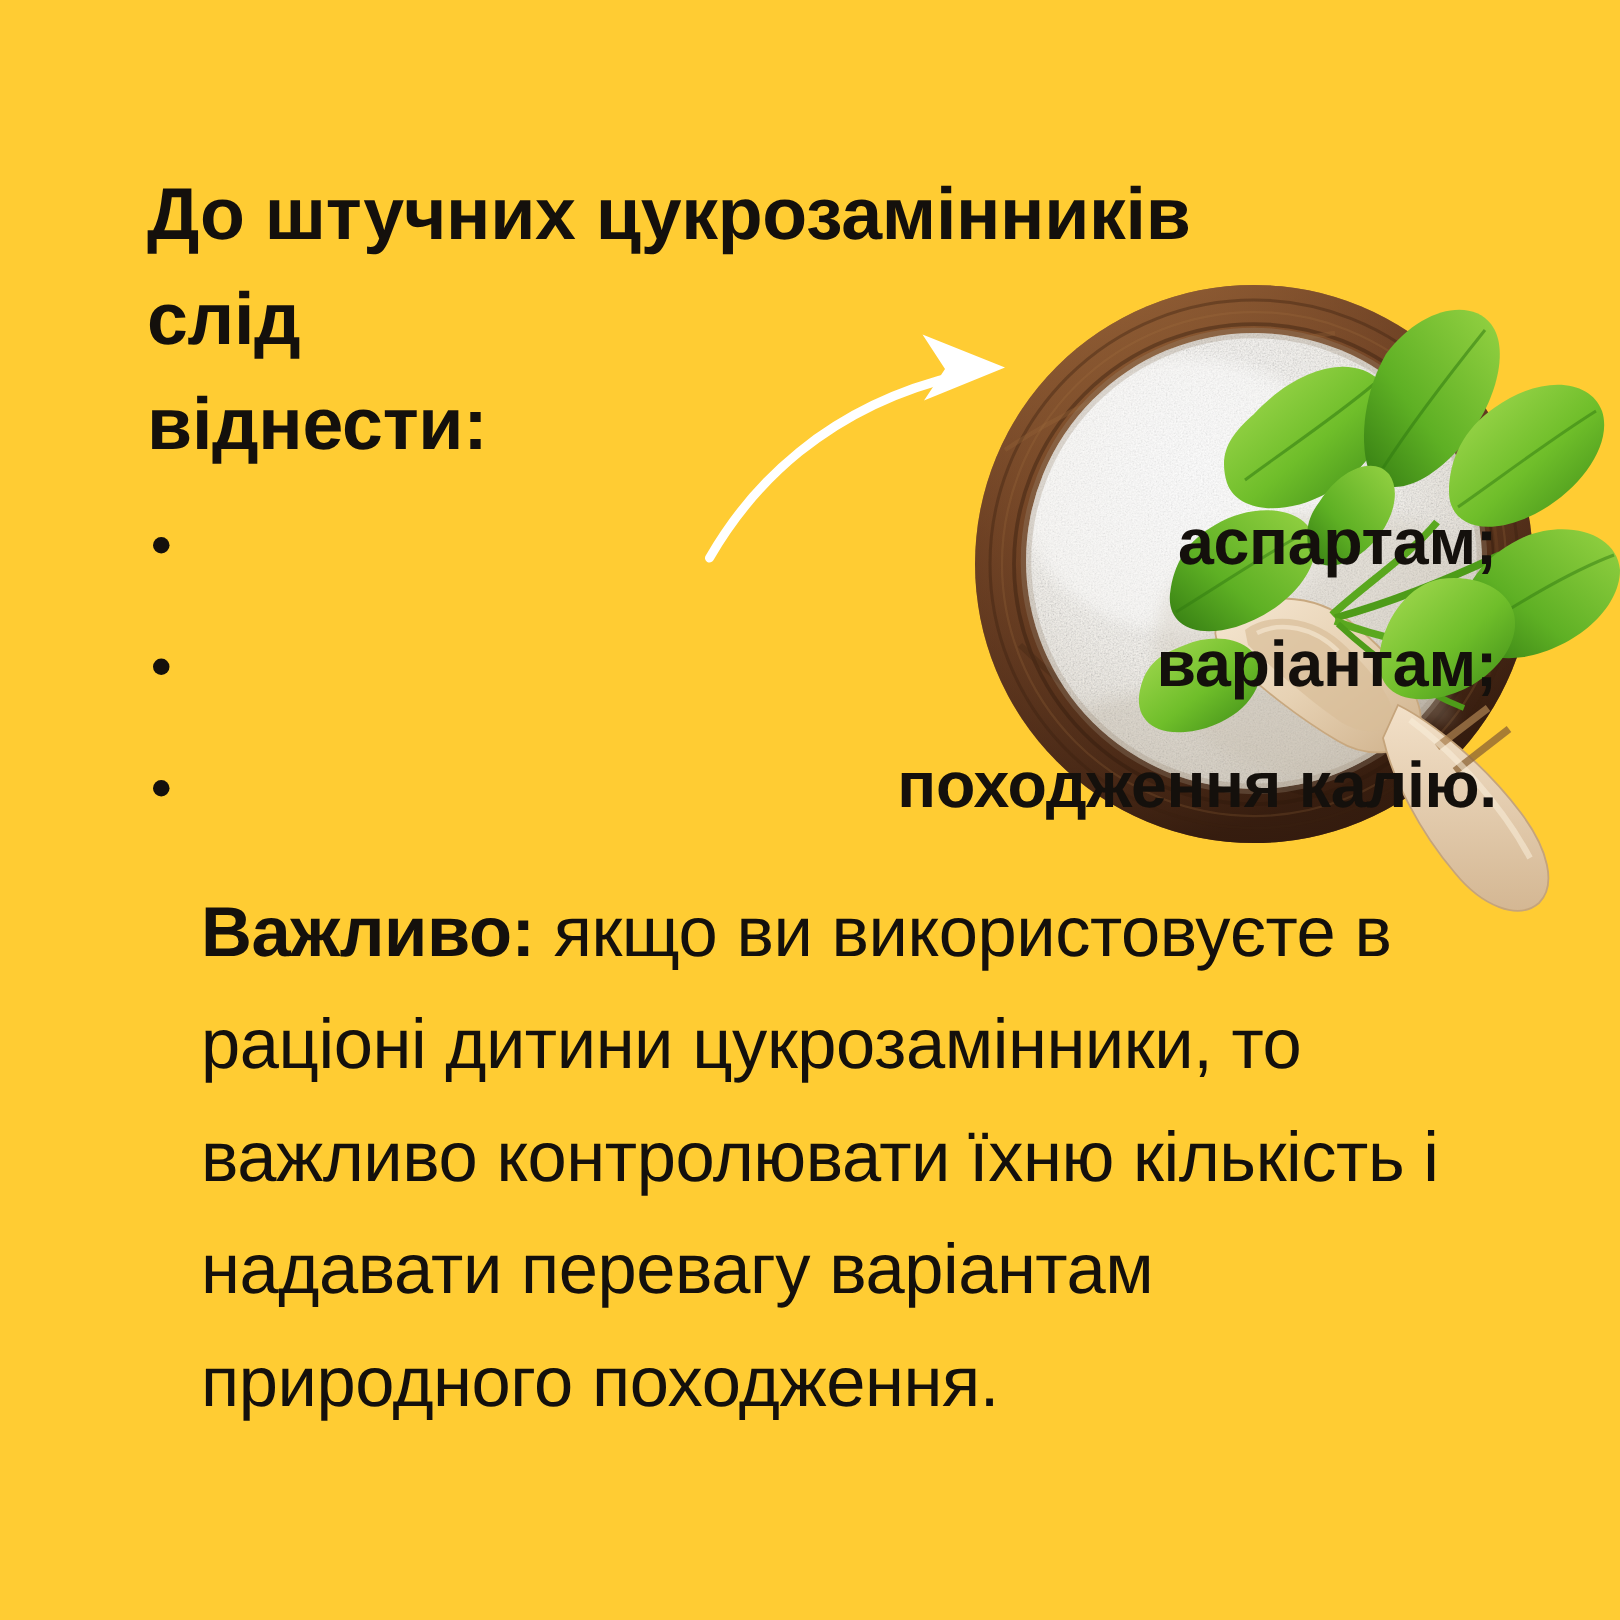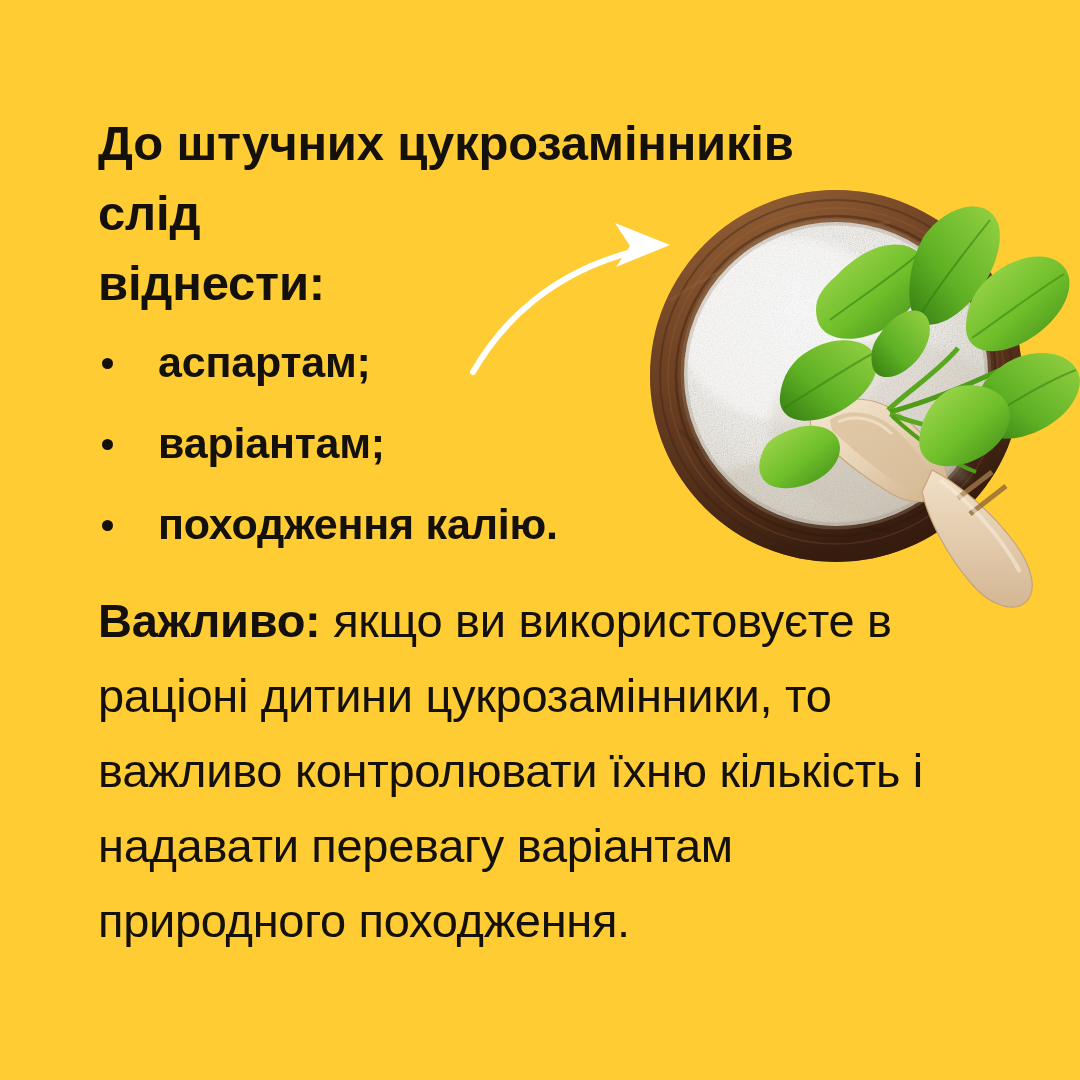--- a/index.html
+++ b/index.html
@@ -58,20 +58,21 @@
     color: #14100c;
     letter-spacing: -0.2px;
     max-width: 800px;
     white-space: pre-line;
   }
 
   ul.bullets {
     list-style: none;
     margin: 22px 0 0 0;
     padding: 0;
+    text-align: right;
   }
   ul.bullets li {
     position: relative;
     padding-left: 60px;
     font-size: 43px;
     font-weight: 700;
     line-height: 45px;
     color: #14100c;
     margin-bottom: 36px;
     letter-spacing: -0.2px;
@@ -87,20 +88,21 @@
   }
 
   .note {
     margin-top: 26px;
     font-size: 47px;
     font-weight: 400;
     line-height: 75px;
     color: #14100c;
     letter-spacing: -0.3px;
     max-width: 890px;
+    margin-left: 36px;
   }
   .note .strong { font-weight: 700; }
 </style>
 </head>
 <body>
 
 <div id="slide" style="background: rgb(255, 204, 51);">
 
   <div id="photo">
     <svg viewBox="0 0 440 440" xmlns="http://www.w3.org/2000/svg">

